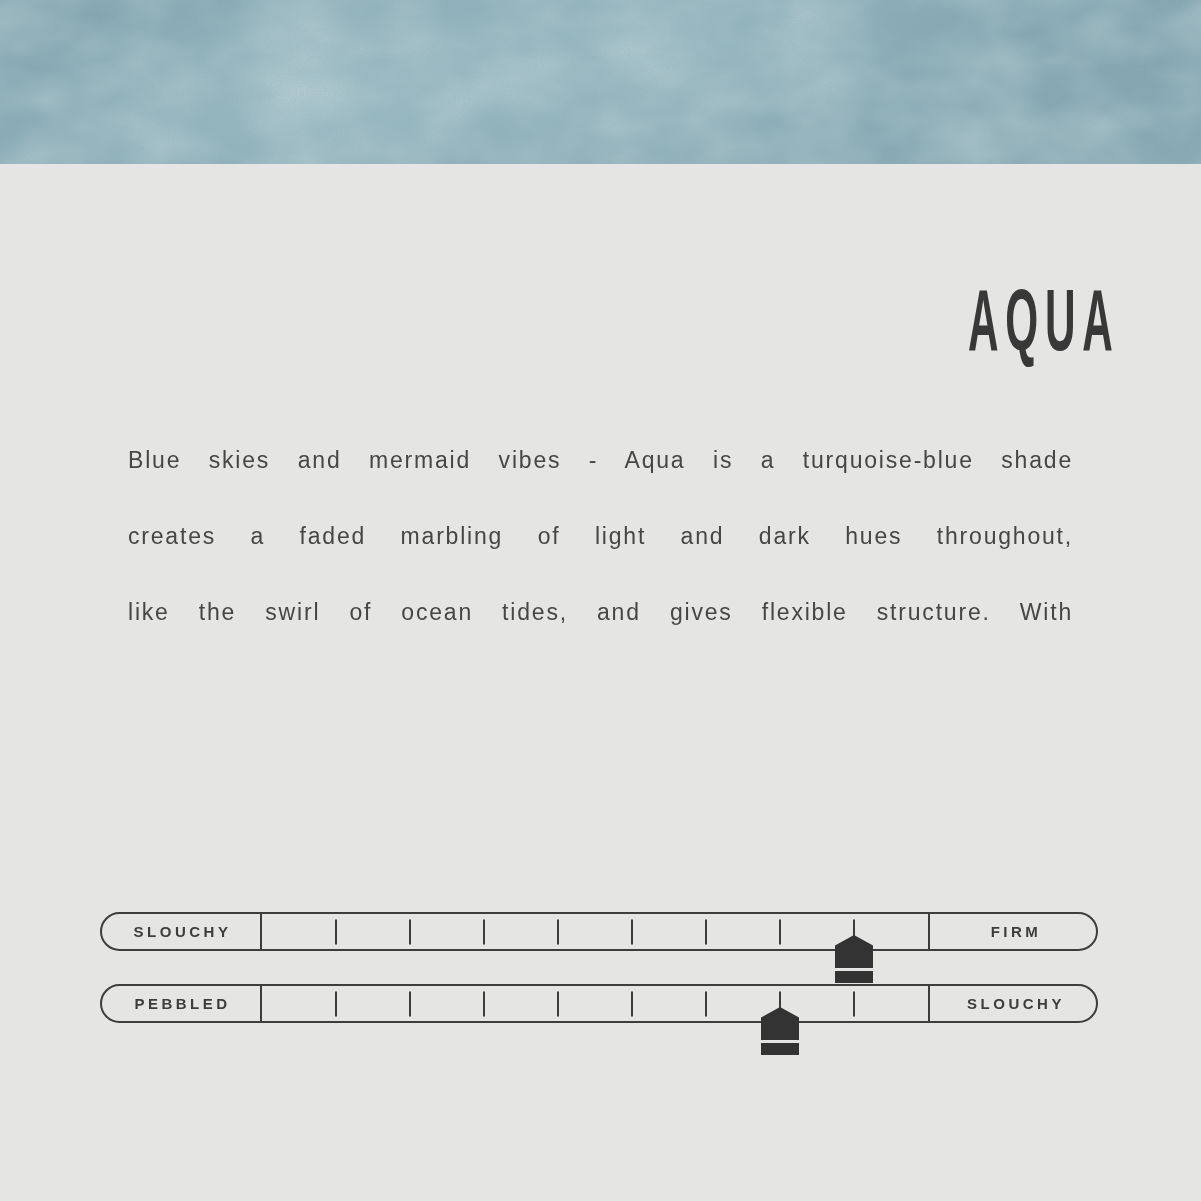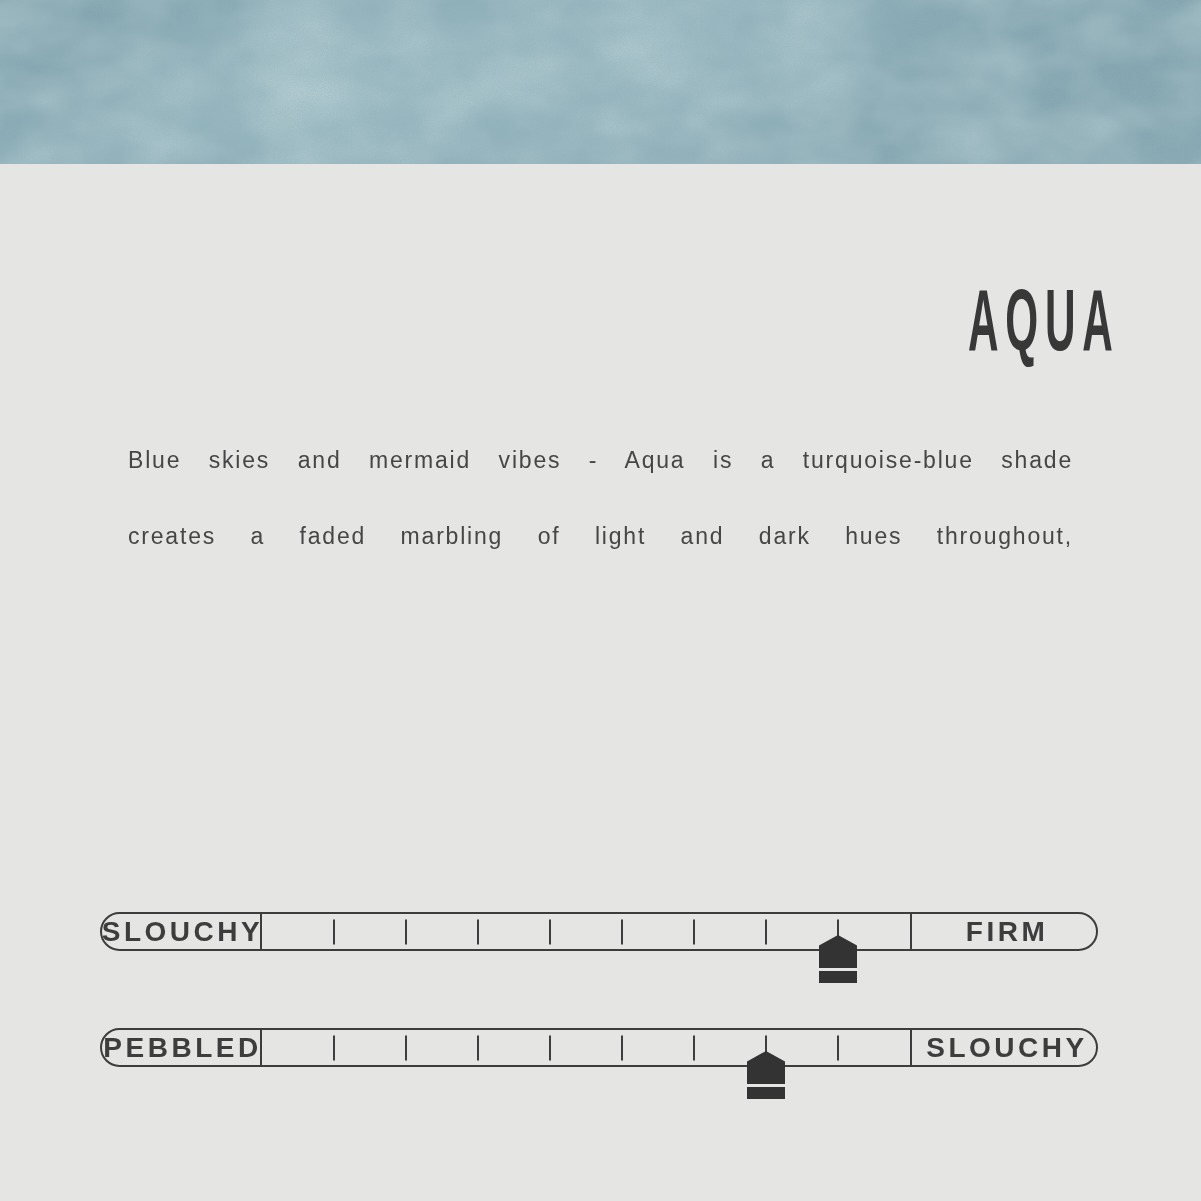--- a/index.html
+++ b/index.html
@@ -82,34 +82,34 @@
     left: 100px;
     width: 998px;
     height: 39px;
     box-sizing: border-box;
     border: 2px solid #3d3d3d;
     border-radius: 21px;
     display: flex;
     background: transparent;
   }
   .slider-1 { top: 912px; }
-  .slider-2 { top: 1028px; justify-content: space-between; }
+  .slider-2 { top: 984px; justify-content: space-between; }
   .slider-end {
     display: flex;
     align-items: center;
     justify-content: center;
-    font-size: 28px;
+    font-size: 15px;
     font-weight: bold;
     letter-spacing: 3.5px;
     color: #3d3d3d;
     box-sizing: border-box;
     white-space: nowrap;
   }
   .slider-end.left  { width: 160px; border-right: 2px solid #3d3d3d; padding-left: 3px; }
-  .slider-end.right { width: 186px; border-left: 2px solid #3d3d3d; padding-left: 6px; }
+  .slider-end.right { width: 168px; border-left: 2px solid #3d3d3d; padding-left: 6px; }
   .slider-track { flex: 1; position: relative; }
   .tick {
     position: absolute;
     top: 50%;
     transform: translate(-50%, -50%);
     width: 2px;
     height: 25px;
     background: #3d3d3d;
   }
   .marker {
@@ -152,20 +152,21 @@
     </svg>
   </div>
 
   <h1 class="title">
     <span class="title-text">AQUA</span>
   </h1>
 
   <div class="description">
     <div class="desc-line">Blue skies and mermaid vibes - Aqua is a turquoise-blue shade</div>
     <div class="desc-line">creates a faded marbling of light and dark hues throughout,</div>
+    <div class="desc-line">like the swirl of ocean tides, and gives flexible structure. With</div>
   </div>
 
   <div class="slider slider-1">
     <div class="slider-end left">SLOUCHY</div>
     <div class="slider-track">
         <div class="tick" style="left: 11.1111%;"></div>
         <div class="tick" style="left: 22.2222%;"></div>
         <div class="tick" style="left: 33.3333%;"></div>
         <div class="tick" style="left: 44.4444%;"></div>
         <div class="tick" style="left: 55.5556%;"></div>

